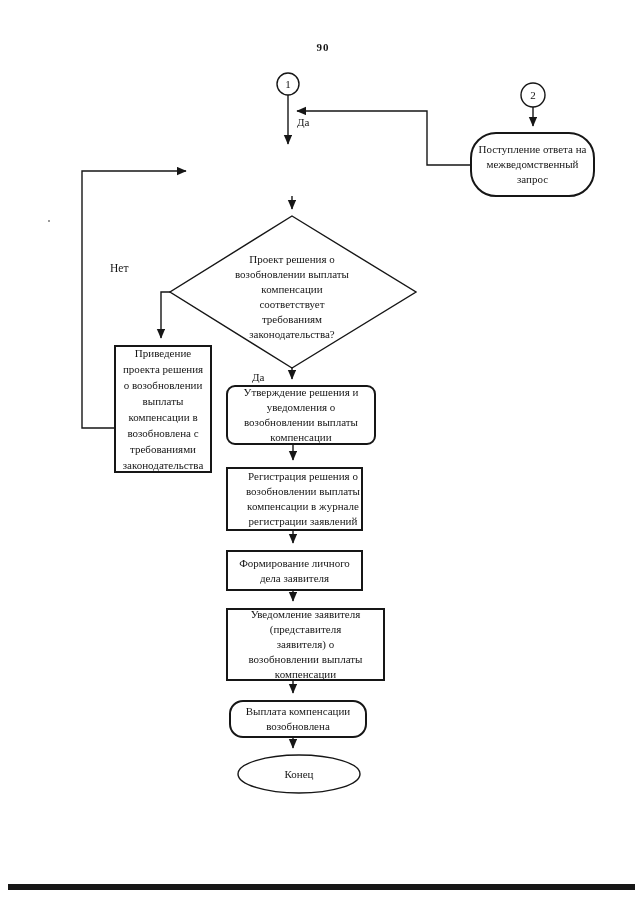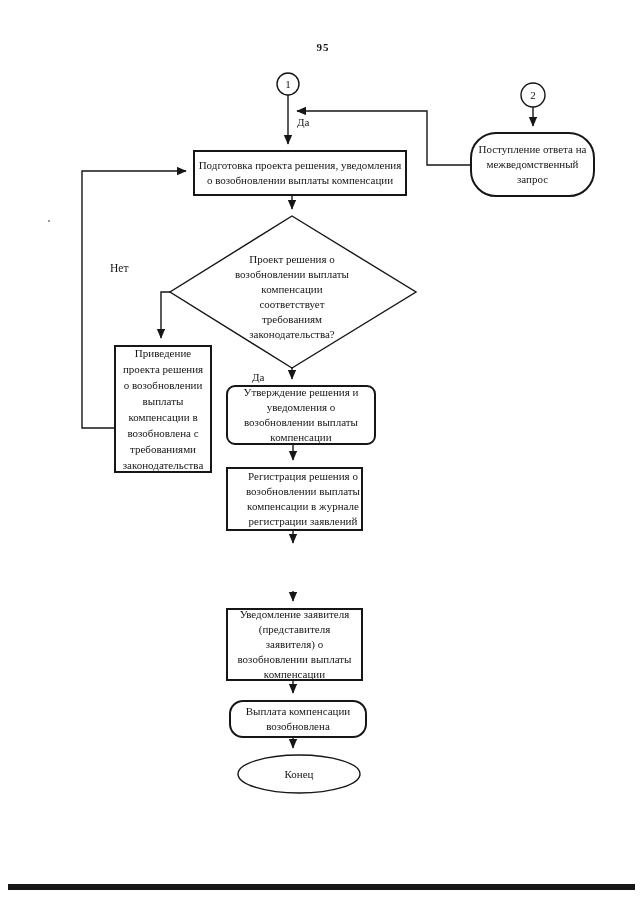--- a/index.html
+++ b/index.html
@@ -28,21 +28,21 @@
   .pagenum { position:absolute; z-index:3; font-size:11px; font-weight:600;
              letter-spacing:1px; text-align:center; }
   .bottom-rule { position:absolute; z-index:2; background:var(--ink); }
   .speck { position:absolute; width:2px; height:2px; background:#9a9a9a; z-index:1; }
 </style>
 </head>
 <body>
 
 <div class="page">
 
-  <div class="pagenum" style="left:303px; top:41px; width:40px;">95</div>
+  <div class="pagenum" style="left:303px; top:41px; width:40px;">90</div>
 
   <svg class="wires" width="640" height="905" viewBox="0 0 640 905">
     <defs>
       <marker id="ah" markerWidth="8" markerHeight="7" refX="6.5" refY="3" orient="auto">
         <path d="M0,0 L7,3 L0,6 Z"></path>
       </marker>
     </defs>
 
     <circle class="shape" cx="288" cy="84" r="11"></circle>
     <circle class="shape" cx="533" cy="95" r="12"></circle>
@@ -66,22 +66,20 @@
     <ellipse class="shape" cx="299" cy="774" rx="61" ry="19"></ellipse>
   </svg>
 
   <div class="floating" style="left:277px; top:73px; width:22px; height:22px;">1</div>
   <div class="floating" style="left:521px; top:83px; width:24px; height:24px;">2</div>
 
   <div class="lbl" style="left:297px; top:116px;">Да</div>
   <div class="lbl" style="left:110px; top:262px; font-size:11.5px;">Нет</div>
   <div class="lbl" style="left:252px; top:371px;">Да</div>
 
-  <div class="node" style="left:193px; top:150px; width:214px; height:46px;">Подготовка проекта решения, уведомления
-о возобновлении выплаты компенсации</div>
 
   <div class="node" style="left:470px; top:132px; width:125px; height:65px;border-radius:26px;">Поступление ответа на
 межведомственный
 запрос</div>
 
   <div class="floating" style="left:200px; top:249px; width:184px; height:96px;">Проект решения о
 возобновлении выплаты
 компенсации
 соответствует
 требованиям
@@ -99,22 +97,24 @@
   <div class="node" style="left:226px; top:385px; width:150px; height:60px;border-radius:9px;">Утверждение решения и
 уведомления о
 возобновлении выплаты
 компенсации</div>
 
   <div class="node" style="left:226px; top:467px; width:137px; height:64px;padding-left:18px;">Регистрация решения о
 возобновлении выплаты
 компенсации в журнале
 регистрации заявлений</div>
 
+  <div class="node" style="left:226px; top:550px; width:137px; height:41px;">Формирование личного
+дела заявителя</div>
 
-  <div class="node" style="left:226px; top:608px; width:137px; height:73px;">Уведомление заявителя
+  <div class="node" style="left:226px; top:608px; width:159px; height:73px;">Уведомление заявителя
 (представителя
 заявителя) о
 возобновлении выплаты
 компенсации</div>
 
   <div class="node" style="left:229px; top:700px; width:138px; height:38px;border-radius:14px;">Выплата компенсации
 возобновлена</div>
 
   <div class="floating" style="left:238px; top:755px; width:122px; height:38px;">Конец</div>
 

